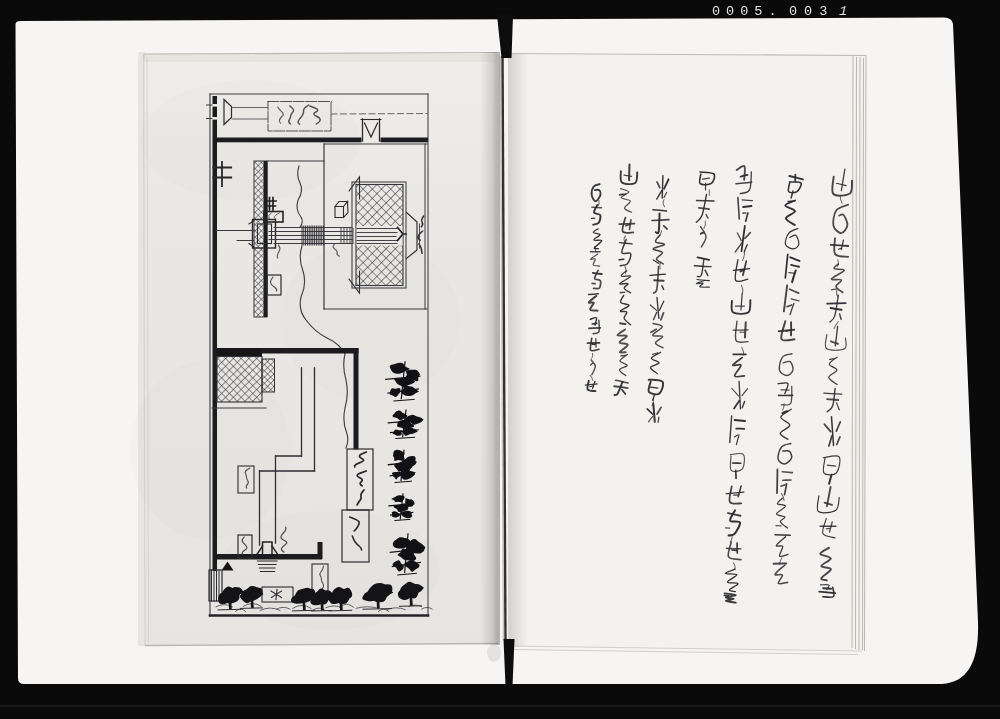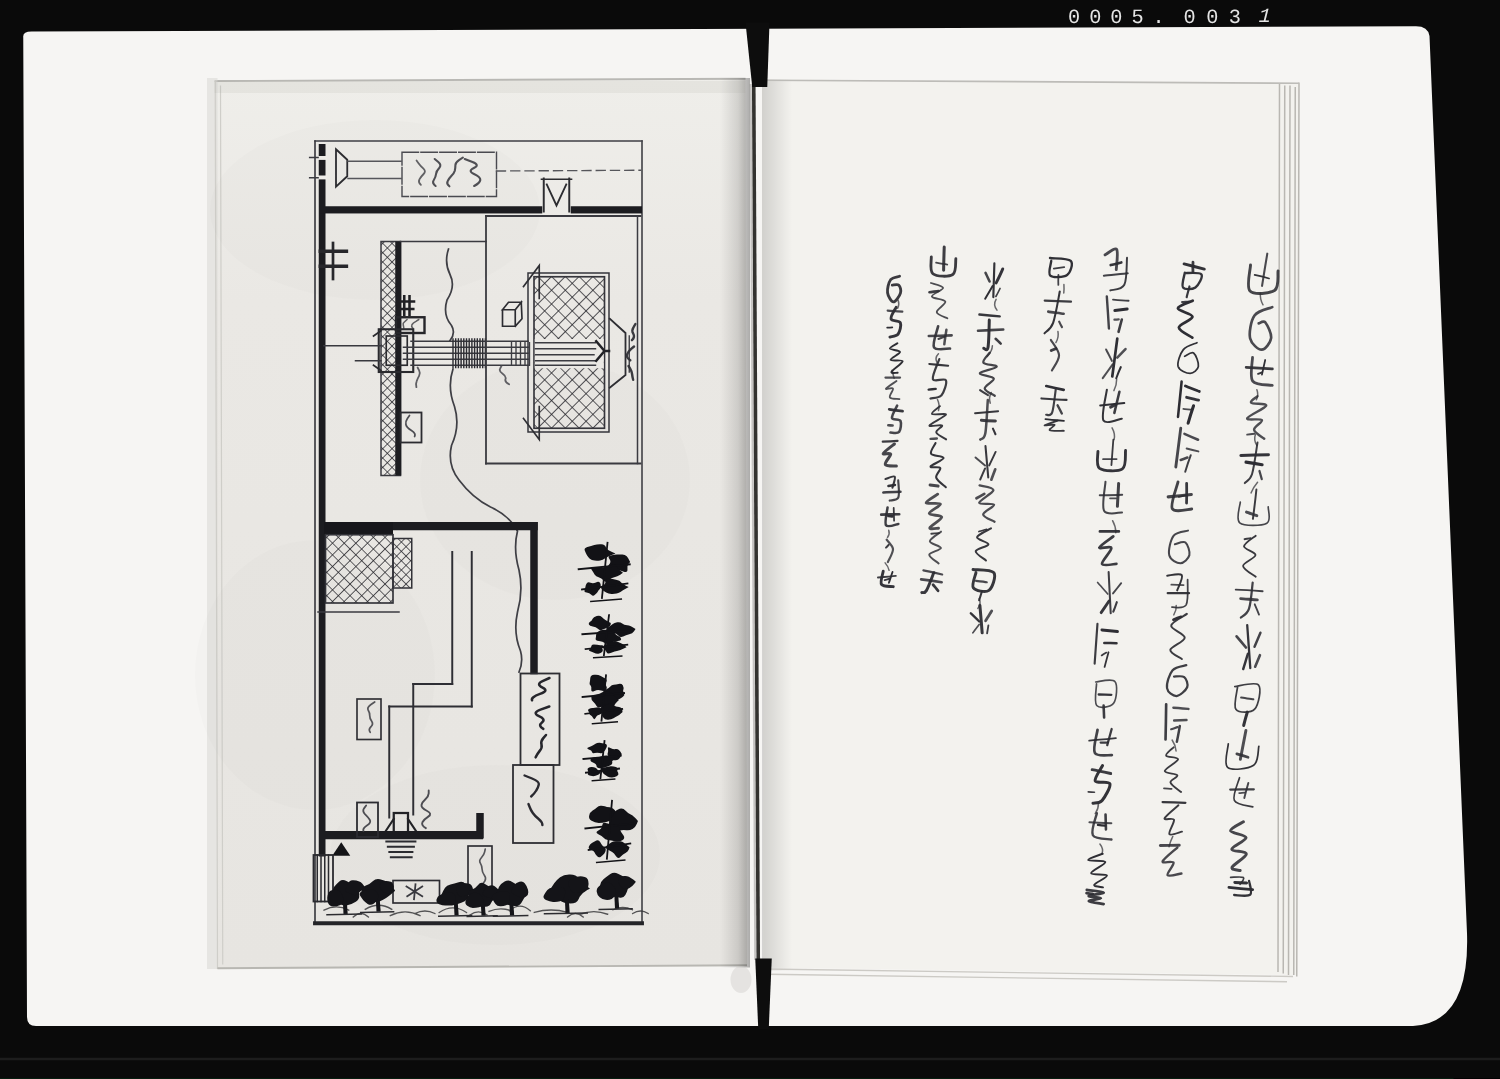--- a/index.html
+++ b/index.html
@@ -1,15 +1,15 @@
 <!DOCTYPE html>
 <html><head><meta charset="utf-8">
 <style>
 html,body{margin:0;padding:0;background:#000;width:1000px;height:719px;overflow:hidden;}
-#c{position:relative;width:969px;height:719px;background:#15803d;font-family:"Liberation Mono",monospace;}
+#c{position:relative;width:969px;height:719px;background:#ec4899;font-family:"Liberation Mono",monospace;}
 </style></head><body>
 <div id="c">
 <svg width="1000" height="719" viewBox="0 0 1000 719">
 <defs>
 <pattern id="xh4" width="4.4" height="4.4" patternUnits="userSpaceOnUse" patternTransform="rotate(45)">
   <rect width="4.4" height="4.4" fill="none"></rect>
   <path d="M0,0H4.4M0,0V4.4" stroke="#26262c" stroke-width="0.95"></path>
 </pattern>
 <pattern id="xh6" width="6.5" height="6.5" patternUnits="userSpaceOnUse" patternTransform="rotate(45)">
   <rect width="6.5" height="6.5" fill="none"></rect>

